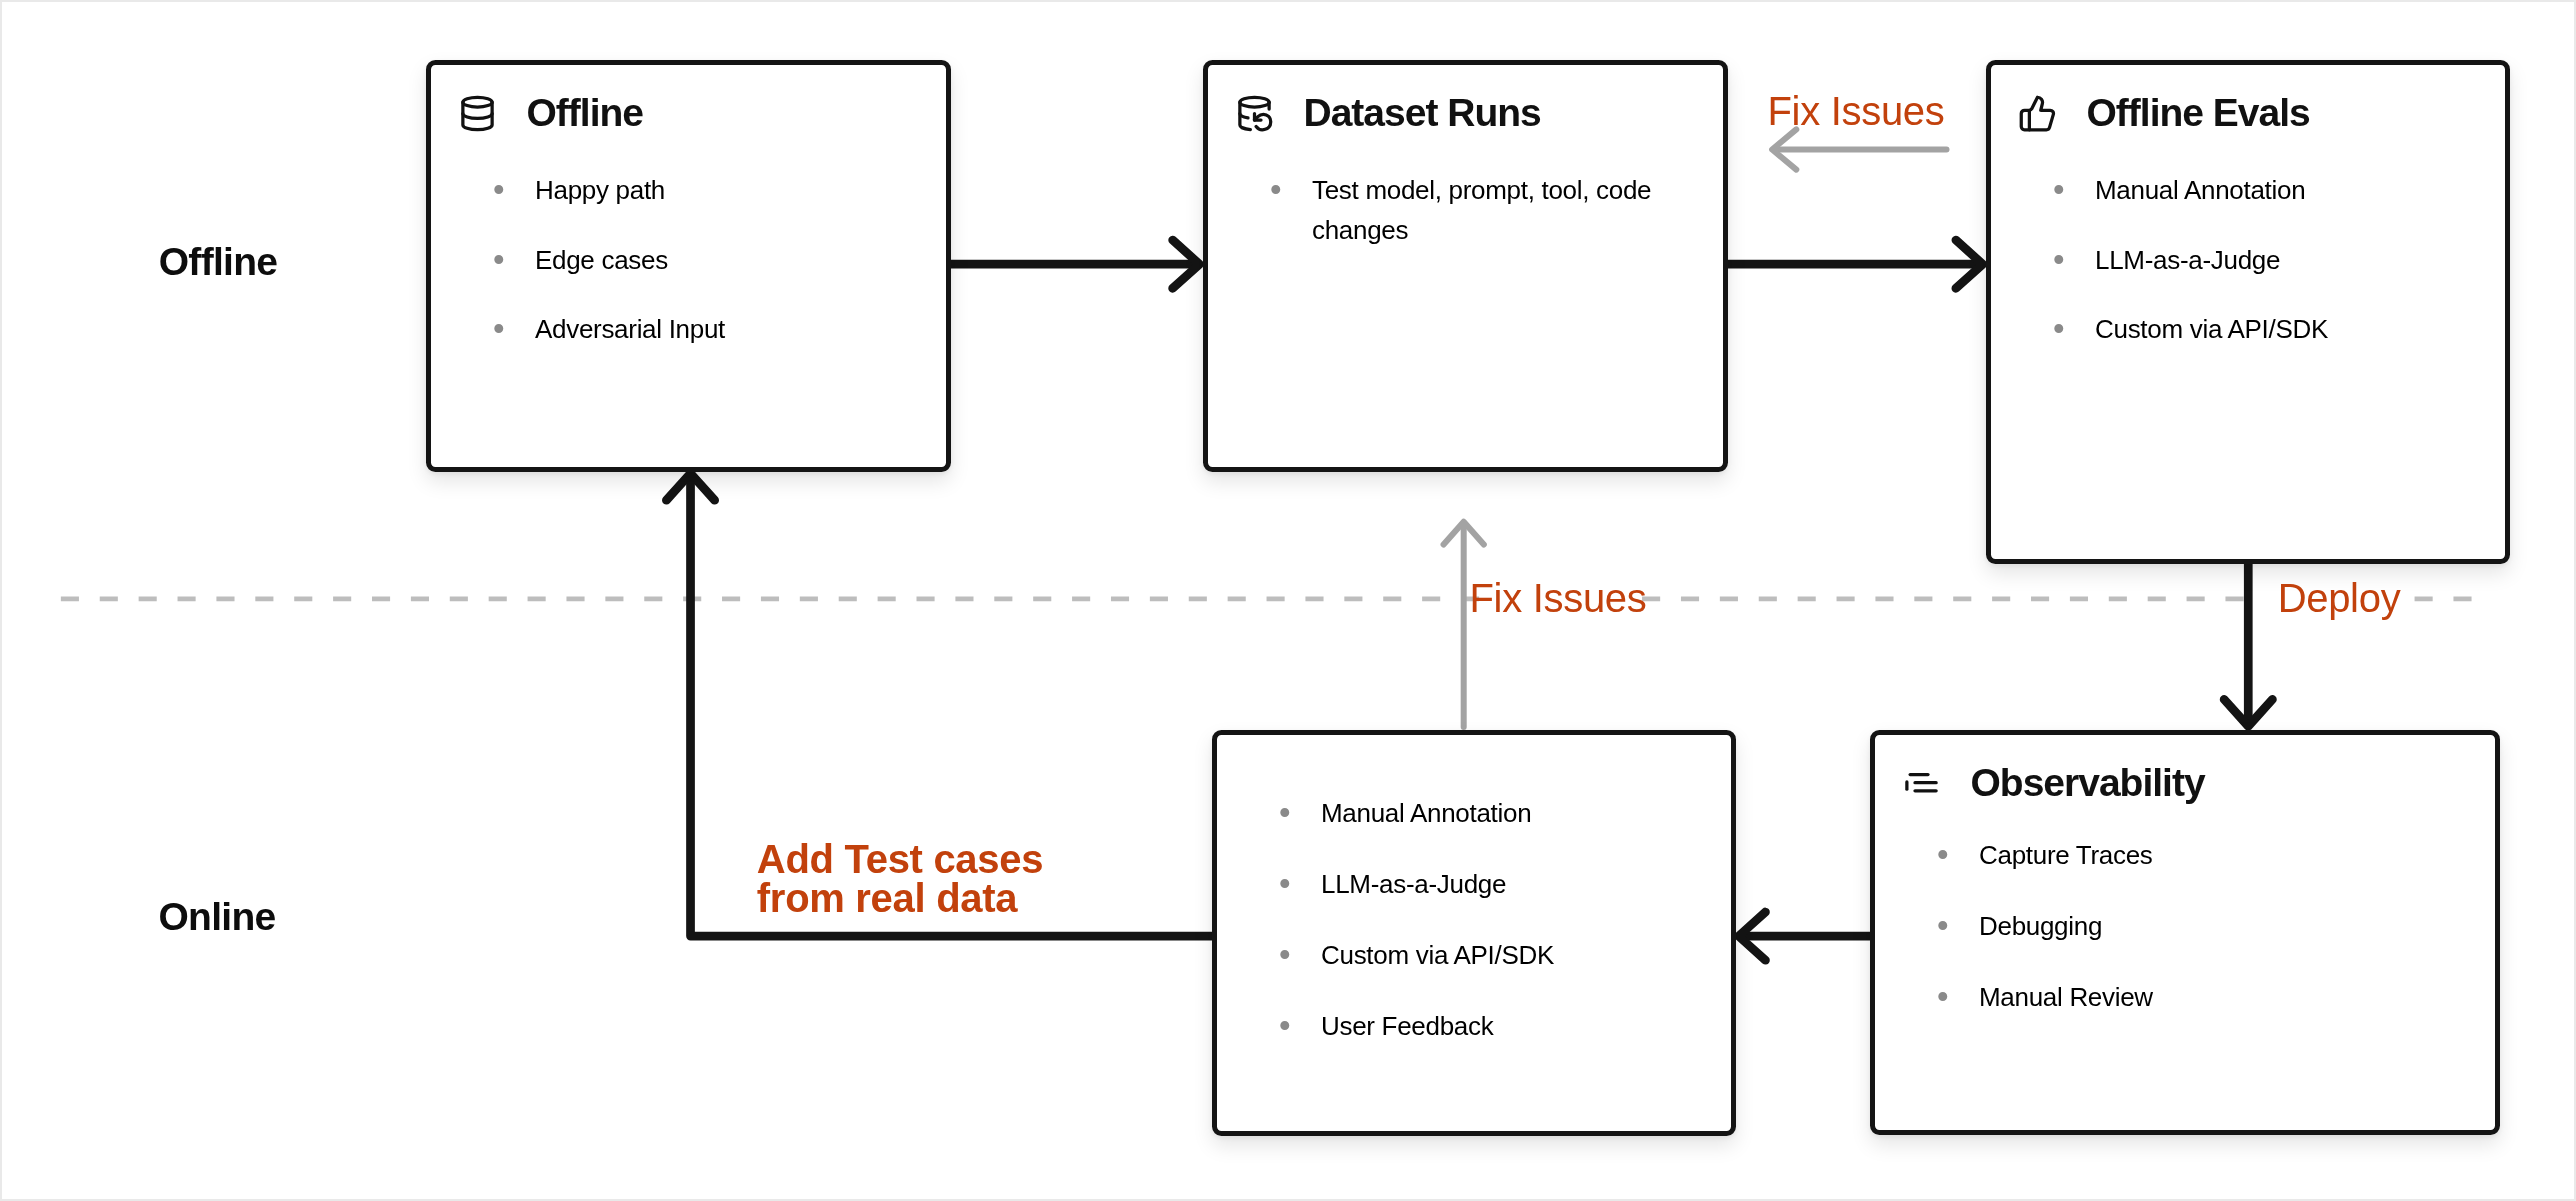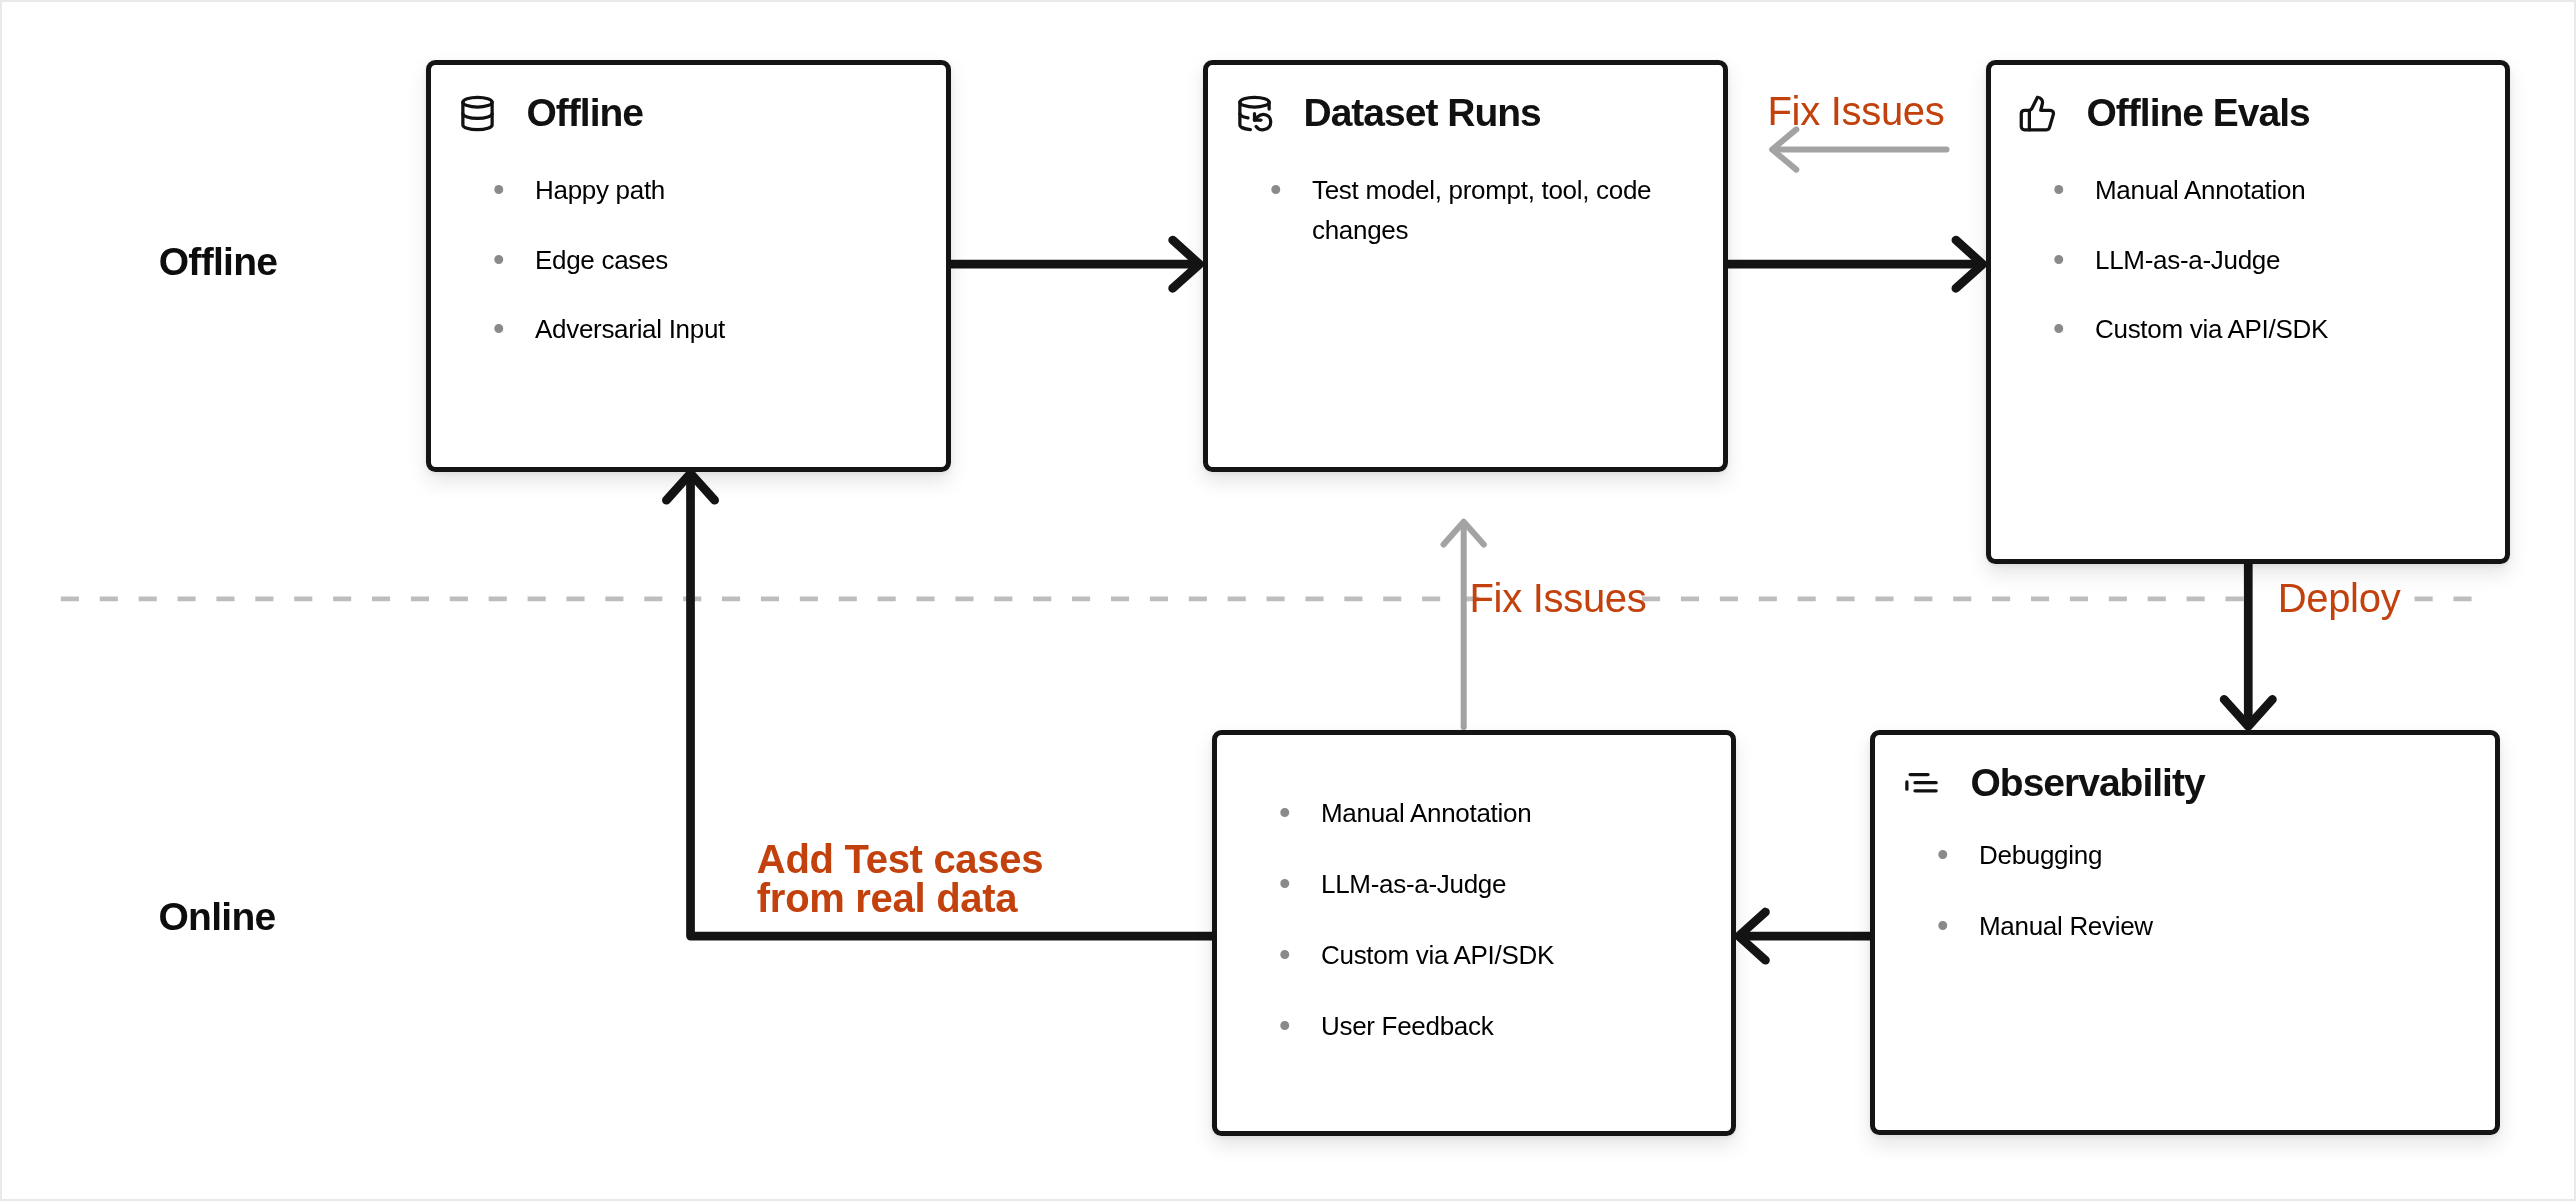--- a/index.html
+++ b/index.html
@@ -200,19 +200,20 @@
         <svg viewBox="0 0 24 24" stroke="currentColor" stroke-width="2" stroke-linecap="round" stroke-linejoin="round" fill="none">
           <path d="M5 6.5h11"></path>
           <path d="M3 11v4.5"></path>
           <path d="M8 11.5h13"></path>
           <path d="M8 16.5h13"></path>
         </svg>
       </span>
       <h2 class="card-title">Observability</h2>
     </header>
     <ul class="card-list" style="margin-top: 31px; gap: 31px;">
+      <li>Capture Traces</li>
       <li>Debugging</li>
       <li>Manual Review</li>
     </ul>
   </section>
 
 </div>
 
 
 </body></html>

